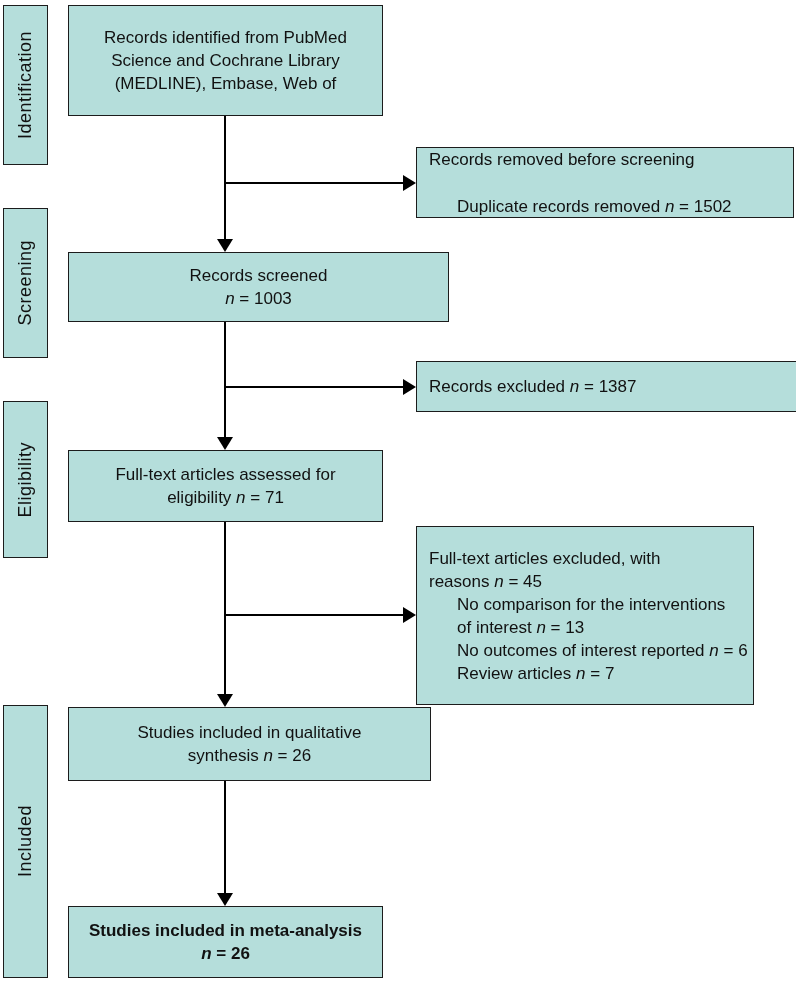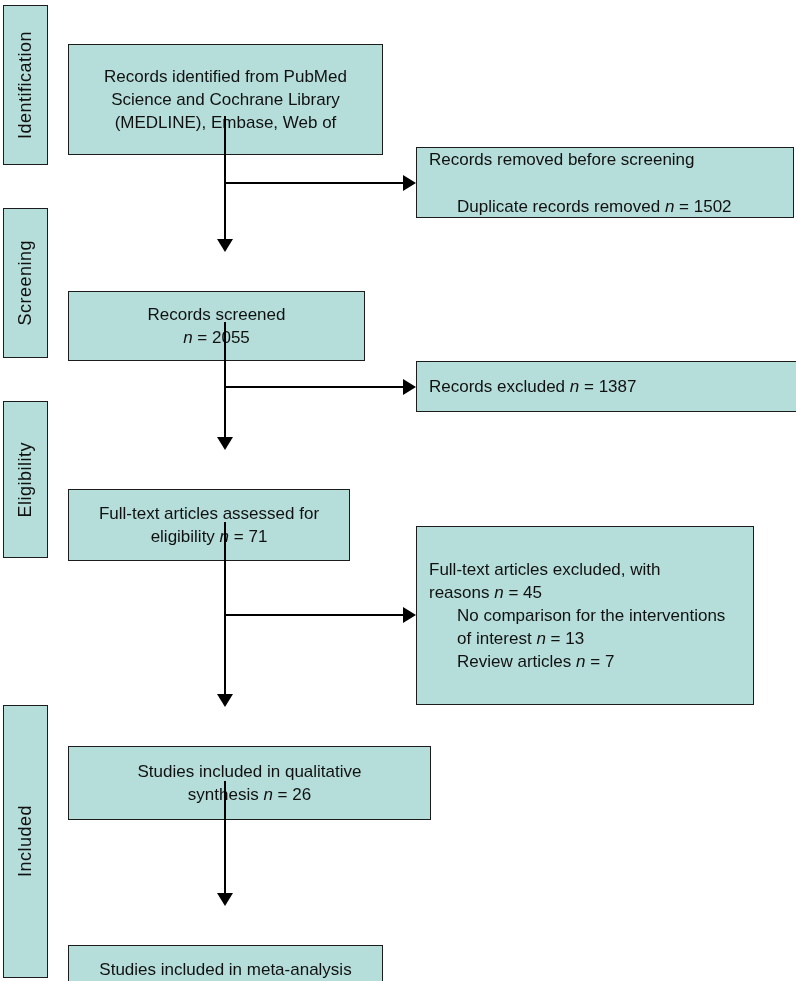--- a/index.html
+++ b/index.html
@@ -34,21 +34,21 @@
     writing-mode: vertical-rl;
     transform: rotate(180deg);
     white-space: nowrap;
     letter-spacing: 0.5px;
   }
   .flowbox {
     display: flex;
     flex-direction: column;
     justify-content: center;
   }
-  .flowbox.center { text-align: center; padding: 4px 10px; margin-top: 39px; }
+  .flowbox.center { text-align: center; padding: 4px 10px; }
   .flowbox.left   { text-align: left; padding: 6px 12px; }
   .line { white-space: nowrap; }
   .line.ind { padding-left: 28px; }
   .it { font-style: italic; }
   .vline {
     position: absolute;
     width: 2px;
     background: #000000;
   }
   .hline {
@@ -87,49 +87,50 @@
   </div>
   <div class="box stage" style="left:3px; top:705px; width:45px; height:273px;">
     <span class="vtext">Included</span>
   </div>
 
   <div class="box flowbox center" style="left:68px; top:5px; width:315px; height:111px;">
       <div class="line"><span>Records identified from PubMed</span></div>
       <div class="line"><span>Science and Cochrane Library</span></div>
       <div class="line"><span>(MEDLINE), Embase, Web of</span></div>
     </div>
-  <div class="box flowbox center" style="left:68px; top:252px; width:297px; height:70px;">
+  <div class="box flowbox center" style="left:68px; top:252px; width:381px; height:70px;">
       <div class="line"><span>Records screened</span></div>
-      <div class="line"><span class="it">n</span><span> = 2055</span></div>
+      <div class="line"><span class="it">n</span><span> = 1003</span></div>
     </div>
-  <div class="box flowbox center" style="left:68px; top:450px; width:282px; height:72px;">
+  <div class="box flowbox center" style="left:68px; top:450px; width:315px; height:72px;">
       <div class="line"><span>Full-text articles assessed for</span></div>
       <div class="line"><span>eligibility </span><span class="it">n</span><span> = 71</span></div>
     </div>
   <div class="box flowbox center" style="left:68px; top:707px; width:363px; height:74px;">
       <div class="line"><span>Studies included in qualitative</span></div>
       <div class="line"><span>synthesis </span><span class="it">n</span><span> = 26</span></div>
     </div>
-  <div class="box flowbox center" style="left:68px; top:906px; width:315px; height:72px;">
+  <div class="box flowbox center" style="left:68px; top:906px; width:315px; height:72px;font-weight:bold;">
       <div class="line"><span>Studies included in meta-analysis</span></div>
       <div class="line"><span class="it">n</span><span> = 26</span></div>
     </div>
 
   <div class="box flowbox left" style="left:416px; top:147px; width:378px; height:71px;gap:24px;">
       <div class="line"><span>Records removed before screening</span></div>
       <div class="line ind"><span>Duplicate records removed </span><span class="it">n</span><span> = 1502</span></div>
     </div>
   <div class="box flowbox left" style="left:416px; top:361px; width:454px; height:51px;">
       <div class="line"><span>Records excluded </span><span class="it">n</span><span> = 1387</span></div>
     </div>
   <div class="box flowbox left" style="left:416px; top:526px; width:338px; height:179px;">
       <div class="line"><span>Full-text articles excluded, with</span></div>
       <div class="line"><span>reasons </span><span class="it">n</span><span> = 45</span></div>
       <div class="line ind"><span>No comparison for the interventions</span></div>
       <div class="line ind"><span>of interest </span><span class="it">n</span><span> = 13</span></div>
+      <div class="line ind"><span>No outcomes of interest reported </span><span class="it">n</span><span> = 6</span></div>
       <div class="line ind"><span>Review articles </span><span class="it">n</span><span> = 7</span></div>
     </div>
 
   <div class="vline" style="left:224px; top:116px; height:124px;"></div>
   <div class="arrow-down" style="left:217px; top:239px;"></div>
 
   <div class="vline" style="left:224px; top:322px; height:115px;"></div>
   <div class="arrow-down" style="left:217px; top:437px;"></div>
 
   <div class="vline" style="left:224px; top:522px; height:172px;"></div>

